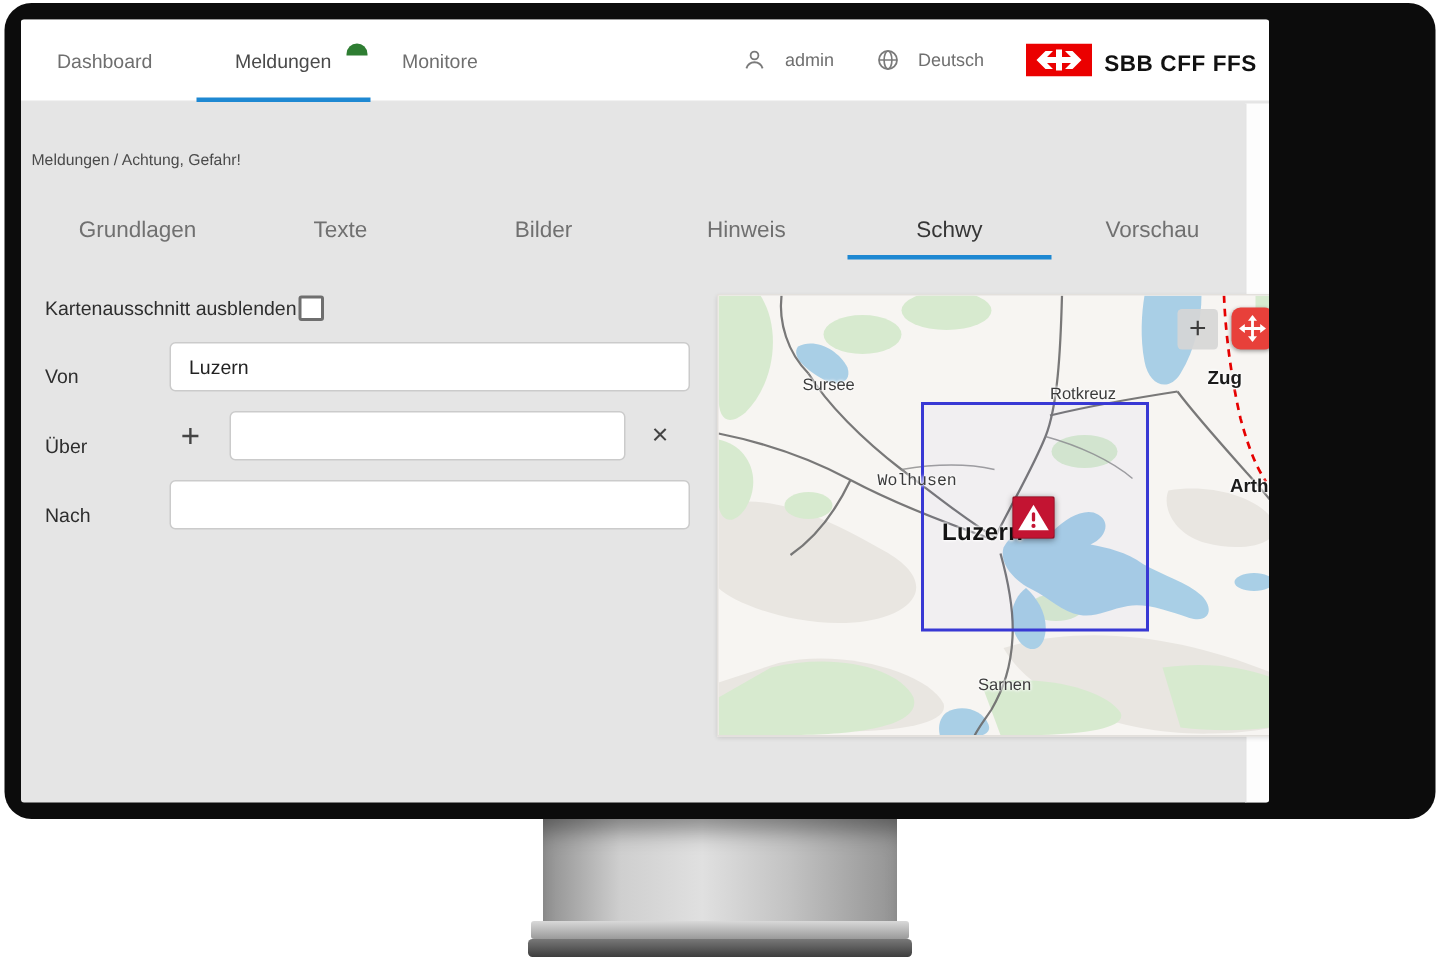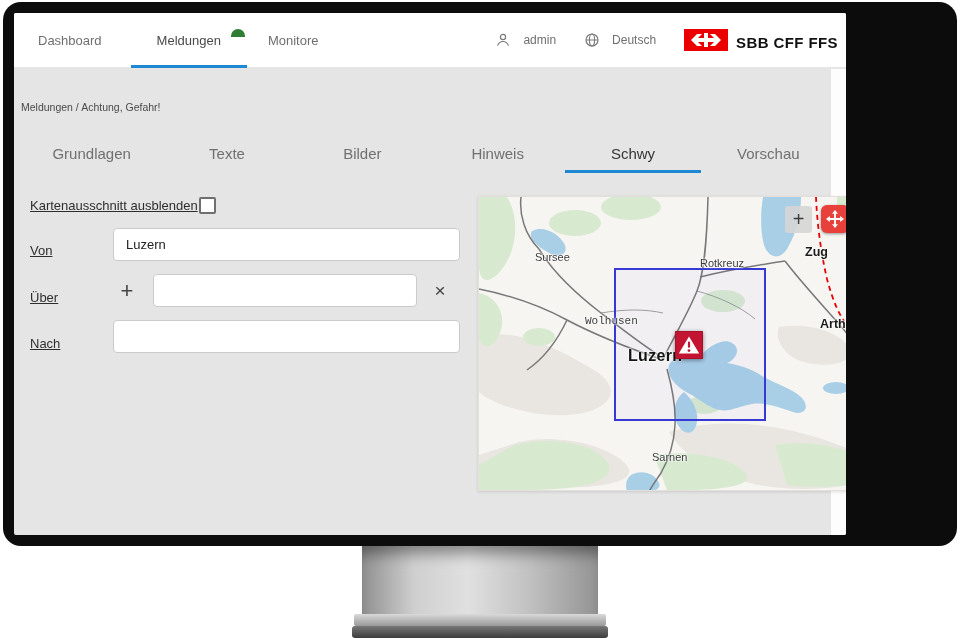--- a/index.html
+++ b/index.html
@@ -39,21 +39,21 @@
   .brand-text { font-size:15px; font-weight:bold; color:#111; letter-spacing:.4px; }
 
   
   .breadcrumb { position:absolute; left:7px; top:88px; font-size:10.5px; color:#4a4a4a; z-index:4;text-align:right; }
   .tabs { position:absolute; left:10px; right:10px; top:124px; height:36px; display:flex; z-index:4; }
   .tab { flex:1; display:flex; align-items:center; justify-content:center;
          font-size:15px; color:#707070; cursor:pointer; border-bottom:3px solid transparent; }
   .tab.active { color:#363636; border-bottom-color:#1e88d2; }
 
   
-  .flabel { position:absolute; font-size:13px; color:#2e2e2e; z-index:4;text-decoration:underline; }
+  .flabel { position:absolute; font-size:13px; color:#2e2e2e; z-index:4; }
   .checkbox { position:absolute; left:185px; top:184px; width:17px; height:17px;
               border:2px solid #6f6f6f; border-radius:2px; background:#fff; cursor:pointer; z-index:4; }
   .text-input { position:absolute; height:33px; border:1px solid #cbcbcb; border-radius:4px;
                 font-family:"Liberation Sans", sans-serif; font-size:13px; color:#222;
                 padding:0 12px; background:#fff; outline:none; z-index:4; }
   .icon-btn { position:absolute; width:26px; height:26px; border:none; background:transparent;
               font-size:22px; line-height:24px; color:#444; cursor:pointer; z-index:4;
               display:flex; align-items:center; justify-content:center;
               font-family:"Liberation Sans", sans-serif; }
 

